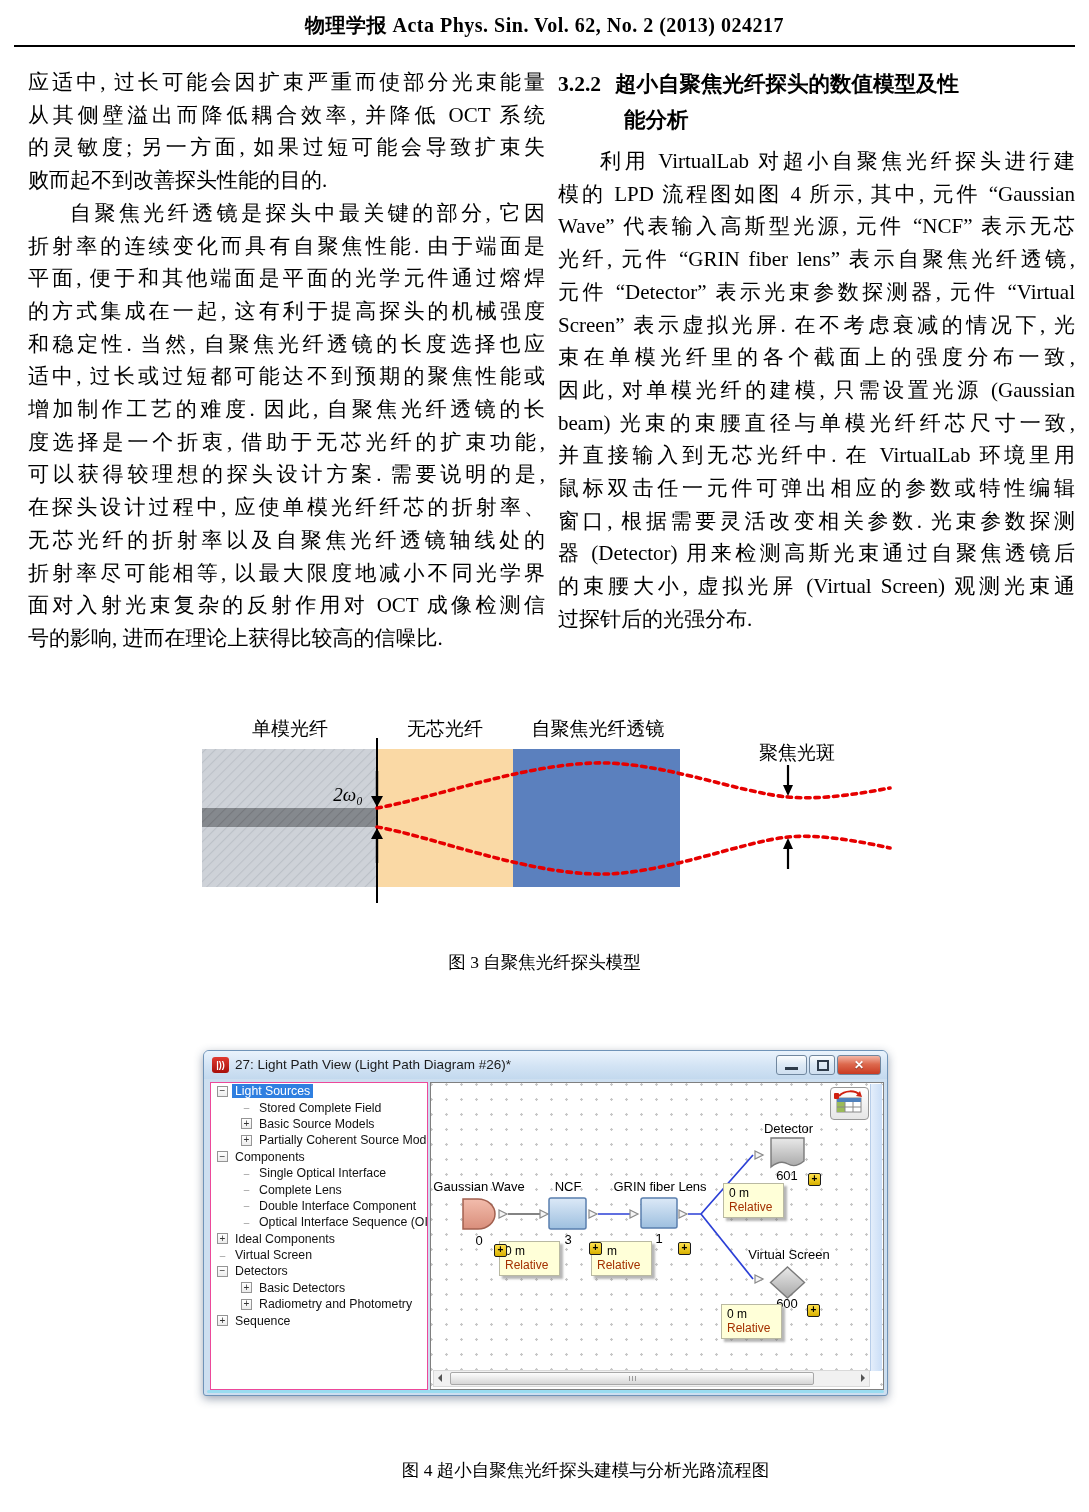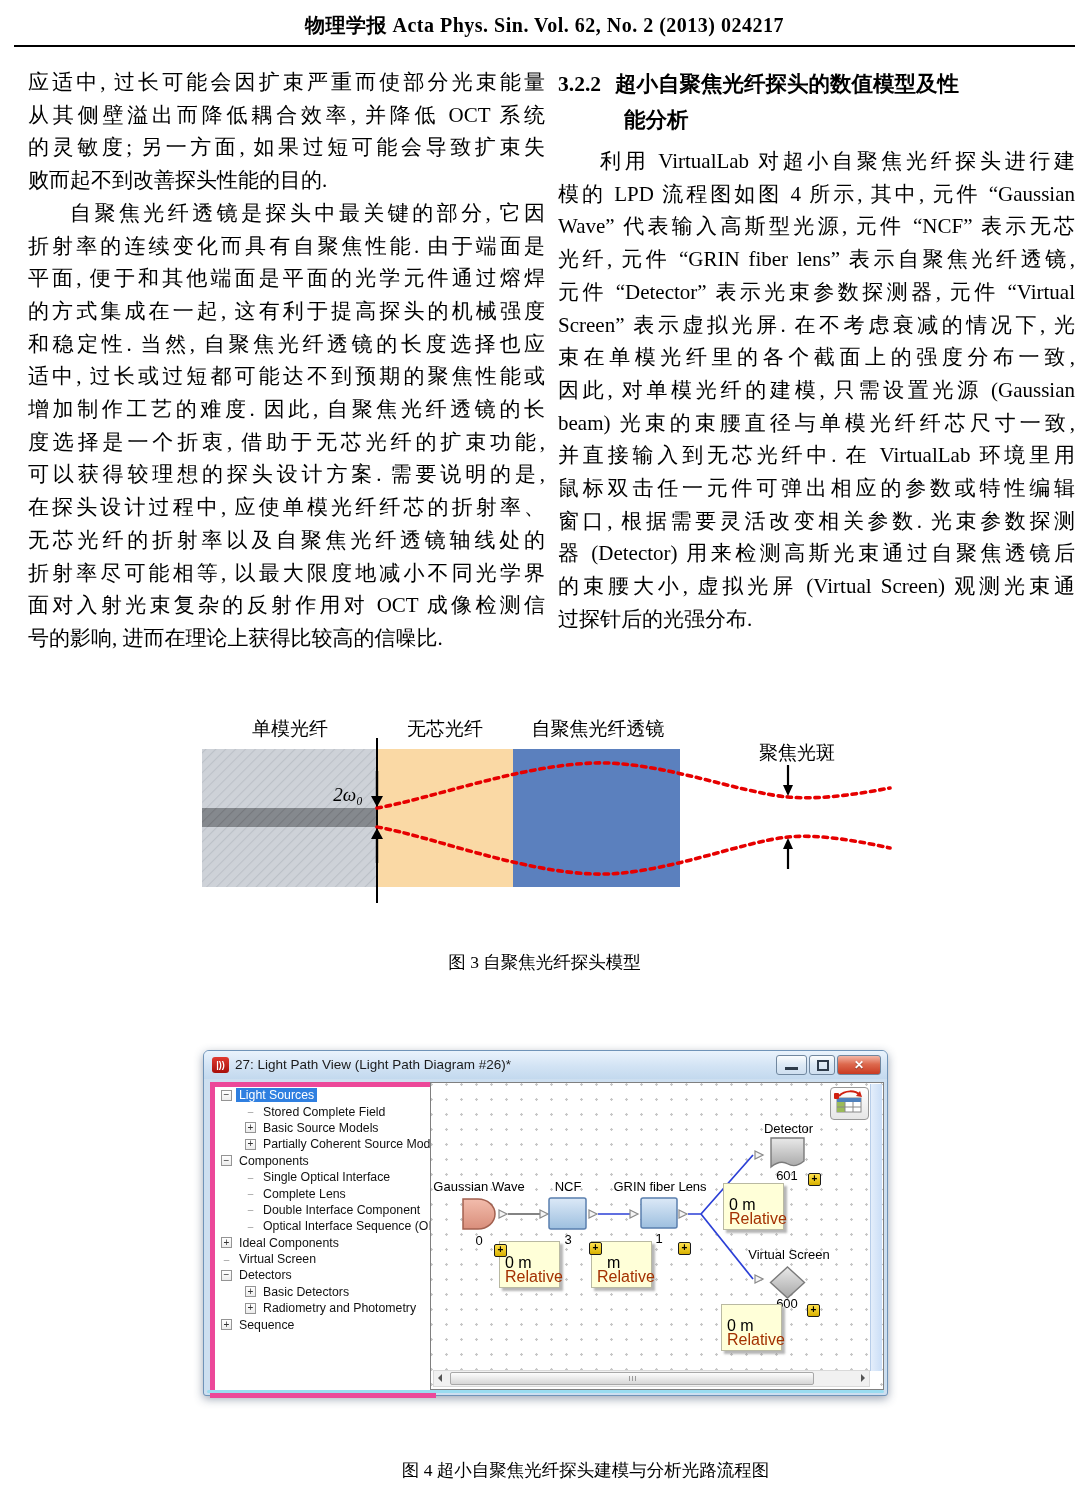--- a/index.html
+++ b/index.html
@@ -46,21 +46,21 @@
   .tbb.min{width:29px;}
   .tbb.max{width:24px;}
   .tbb.close{width:42px;background:linear-gradient(#f3b6a6,#dd6a4e 45%,#c93a22);}
   .g-min{position:absolute;left:8px;right:8px;bottom:4px;height:3px;background:#2d3b4a;}
   .g-max{position:absolute;left:7px;top:4px;width:8px;height:7px;border:2px solid #2d3b4a;}
   .g-close{position:absolute;left:0;right:0;top:1px;text-align:center;color:#fff;
            font:bold 12px/16px "Liberation Sans",sans-serif;text-shadow:0 1px 1px rgba(0,0,0,.4);}
 
   
   .tree{position:absolute;left:6px;top:31px;width:216px;height:306px;background:#fff;
-        border:5px solid #ec4899;overflow:hidden;}
+        border:1px solid #ec4899;overflow:hidden;}
   .titem{display:flex;align-items:center;height:16.4px;font-size:12.3px;color:#111;
          padding-left:6px;white-space:nowrap;}
   .titem.l1{padding-left:30px;}
   .exp{width:11px;height:11px;box-sizing:border-box;margin-right:4px;flex:none;position:relative;}
   .minus > .exp,.plus > .exp{border:1px solid #949494;background:linear-gradient(#fff,#ececec);}
   .exp::before{position:absolute;left:0;right:0;top:-1.5px;text-align:center;
                font:10px/11px "Liberation Sans",sans-serif;color:#333;}
   .minus > .exp::before{content:"\2212";}
   .plus > .exp::before{content:"+";}
   .leaf > .exp::before{content:"\2013";color:#9a9a9a;top:0;}
@@ -69,22 +69,22 @@
 
   
   .cv{position:absolute;left:226px;top:31px;width:452px;height:306px;background:#fff;
       border:1px solid #7f7f7f;overflow:hidden;
       background-image:radial-gradient(circle,#c6c6c6 1.1px,transparent 1.45px);
       background-size:15px 15px;background-position:8px 9px;}
   .wires{position:absolute;left:0;top:0;}
   .clabel{position:absolute;font-size:13px;color:#000;white-space:nowrap;text-align:center;}
   .cindex{position:absolute;font-size:13px;color:#000;text-align:center;}
   .note{position:absolute;width:54px;background:#ffffd8;border:1px solid #b9b9a2;
-        box-shadow:2.5px 2.5px 2px rgba(110,110,110,.5);padding:14px 0 3px 5px;
-        font-size:16px;line-height:14px;z-index:2;}
+        box-shadow:2.5px 2.5px 2px rgba(110,110,110,.5);padding:2px 0 3px 5px;
+        font-size:12px;line-height:14px;z-index:2;}
   .note .md{color:#a33000;}
   .badge{position:absolute;width:13px;height:13px;box-sizing:border-box;border:1.5px solid #1a1a1a;
          border-radius:2px;background:linear-gradient(#ffe14d,#d8b100);
          font:bold 10px/10px "Liberation Sans",sans-serif;text-align:center;color:#000;z-index:3;}
   .tbtn{position:absolute;right:14px;top:4px;width:37px;height:31px;border:1px solid #989898;
         border-radius:4px;background:linear-gradient(#ffffff,#e6e6e6);z-index:2;}
 
   
   .hsb{position:absolute;left:2px;right:13px;bottom:2px;height:15px;background:#f1f1f1;
        border:1px solid #d9d9d9;z-index:4;}

